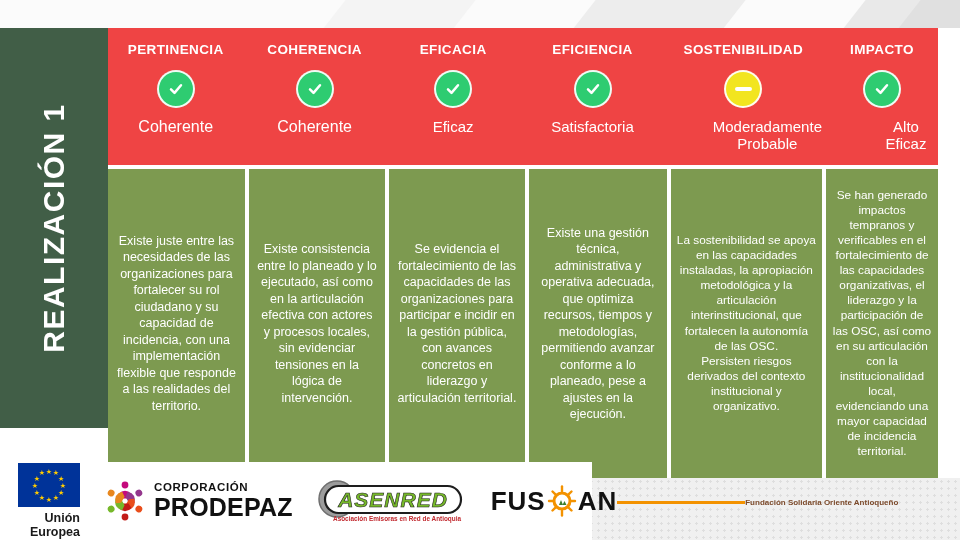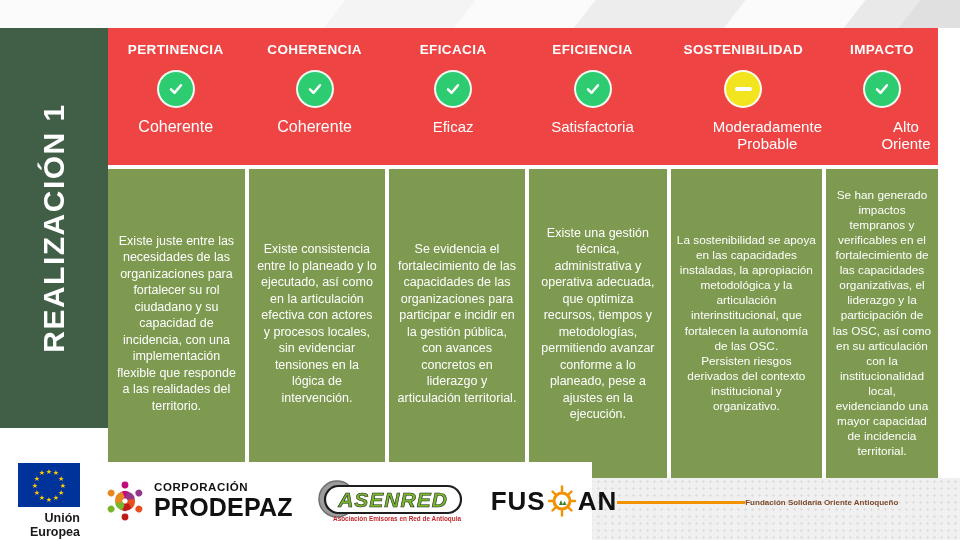--- a/index.html
+++ b/index.html
@@ -160,21 +160,21 @@
     </div>
 
     <div class="hcol c6">
       <div class="hlabel">IMPACTO</div>
       <div class="hicon check">
         <svg viewBox="0 0 24 24">
             <path d="M6 12.5l4.2 4.2L18 7.5" stroke="#fff" stroke-width="3" fill="none" stroke-linecap="round" stroke-linejoin="round"></path>
           </svg>
       </div>
       <div class="hrating">Alto
-Oriente</div>
+Eficaz</div>
     </div>
 
   </div>
 
   <div class="bodyband">
     <div class="bcol c1">Existe juste entre las necesidades de las organizaciones para fortalecer su rol ciudadano y su capacidad de incidencia, con una implementación flexible que responde a las realidades del territorio.</div>
     <div class="bcol c2">Existe consistencia entre lo planeado y lo ejecutado, así como en la articulación efectiva con actores y procesos locales, sin evidenciar tensiones en la lógica de intervención.</div>
     <div class="bcol c3">Se evidencia el fortalecimiento de las capacidades de las organizaciones para participar e incidir en la gestión pública, con avances concretos en liderazgo y articulación territorial.</div>
     <div class="bcol c4">Existe una gestión técnica, administrativa y operativa adecuada, que optimiza recursos, tiempos y metodologías, permitiendo avanzar conforme a lo planeado, pese a ajustes en la ejecución.</div>
     <div class="bcol c5">La sostenibilidad se apoya en las capacidades instaladas, la apropiación metodológica y la articulación interinstitucional, que fortalecen la autonomía de las OSC.

